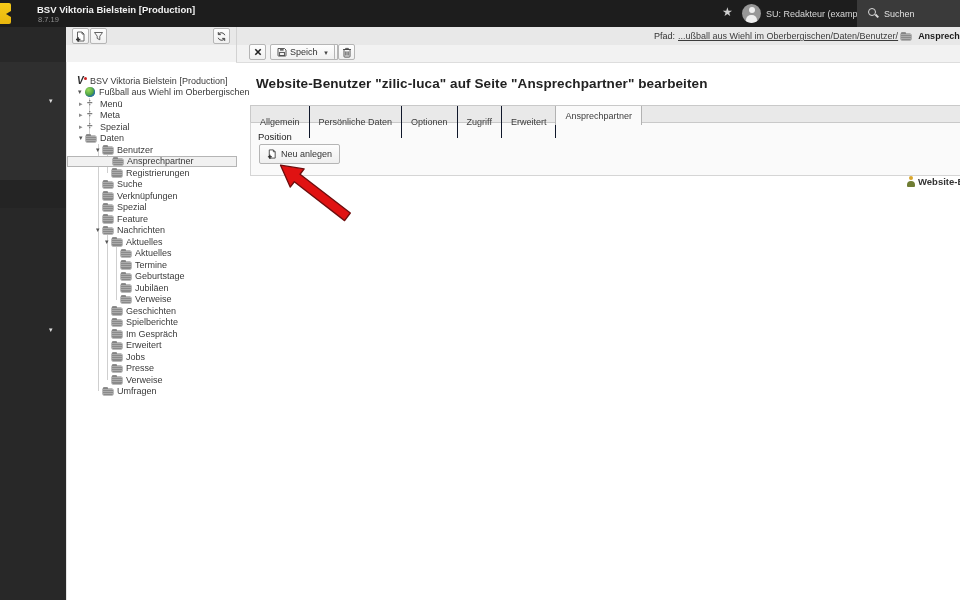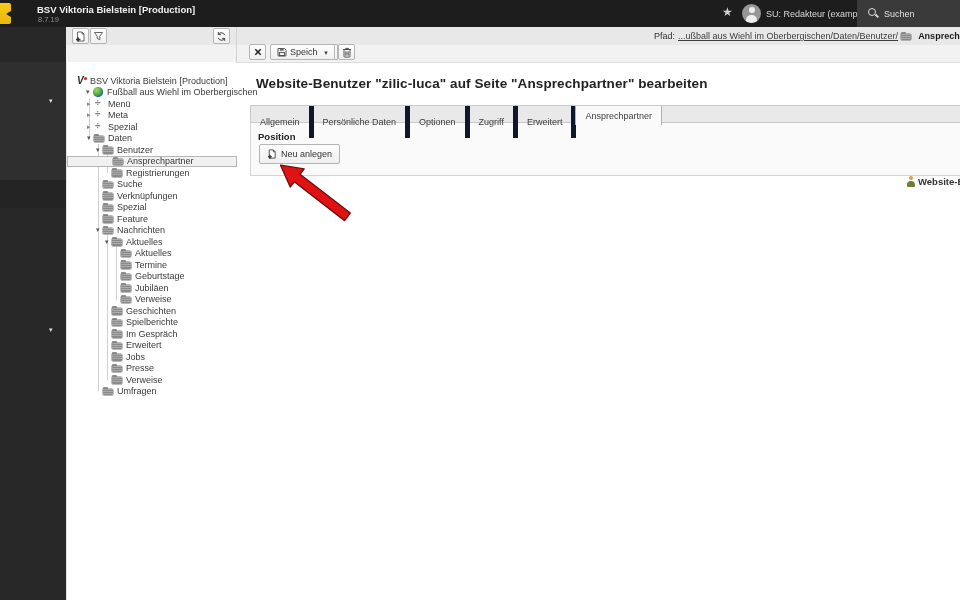--- a/index.html
+++ b/index.html
@@ -44,44 +44,44 @@
   .dd-caret{font-size:7px;color:#444;line-height:7px}
   
   .pfad{position:absolute;left:654px;top:31px;font-size:9px;color:#333;white-space:nowrap;display:flex;align-items:center;gap:3px}
   .pfad a{color:#3c3c3c;}
   .pfad b{color:#1c1c1c}
   
   .tree-panel{position:absolute;left:66px;top:62px;width:170px;height:538px;background:#fff;border-left:1px solid #e3e3e3;box-sizing:border-box}
   .tree-list{position:absolute;left:0;top:13px;width:170px}
   .trow{display:flex;align-items:center;height:11.5px;font-size:9px;color:#3a3a3a;white-space:nowrap;box-sizing:border-box;cursor:default}
   .trow[data-depth="0"]{padding-left:2px}
-  .trow[data-depth="1"]{padding-left:19px}
-  .trow[data-depth="2"]{padding-left:20px}
+  .trow[data-depth="1"]{padding-left:11px}
+  .trow[data-depth="2"]{padding-left:12px}
   .trow[data-depth="3"]{padding-left:29px}
   .trow[data-depth="4"]{padding-left:38px}
   .trow[data-depth="5"]{padding-left:47px}
   .trow[data-selected="true"]{background:#f1f1f1;border:1px solid #b5b5b5}
   .arrow{width:7px;font-size:7px;color:#555;text-align:left;flex:none}
   .trow[data-arrow="down"] .arrow::before{content:"▾"}
   .trow[data-arrow="right"] .arrow::before{content:"▸";color:#8a8a8a}
   .ticon{flex:none;position:relative;width:11px;height:10px;margin-right:3px}
   .trow[data-icon="folder"] .ticon::before{content:"";position:absolute;left:0;top:0.5px;width:5px;height:2px;background:#8f8f8f;border-radius:1px 1px 0 0}
   .trow[data-icon="folder"] .ticon::after{content:"";position:absolute;left:0;top:2.5px;width:10px;height:6.5px;background:repeating-linear-gradient(180deg,#ababab 0 1px,#8a8a8a 1px 2.2px);border-radius:0 1px 1px 1px;box-shadow:0 0 0 0.5px #787878}
   .trow[data-icon="globe"] .ticon::before{content:"";position:absolute;left:0;top:0;width:9.5px;height:9.5px;border-radius:50%;background:radial-gradient(circle at 35% 30%,#9bd95b,#2f8f3a 75%);box-shadow:inset -1px -1px 1px #2e6fae}
   .trow[data-icon="nav"] .ticon::before{content:"÷";position:absolute;left:1px;top:-2px;font-size:10px;font-weight:bold;color:#7d7d7d}
   .trow[data-icon="site-logo"] .ticon::before{content:"V";position:absolute;left:1px;top:-1px;font-size:10px;font-weight:900;font-style:italic;color:#2b2b2b}
   .trow[data-icon="site-logo"] .ticon::after{content:"";position:absolute;left:8px;top:1px;width:3px;height:3px;border-radius:50%;background:#cc2222}
   .tguide{position:absolute;width:1px;background:#cfcfcf}
   
   .doc-title{position:absolute;left:256px;top:76px;font-size:13.5px;font-weight:700;color:#222;letter-spacing:0.1px;white-space:nowrap}
   .tabbar{position:absolute;left:250px;top:105px;width:720px;height:17px;background:#e9e9e9;border:1px solid #c9c9c9;border-bottom:none;box-sizing:border-box;display:flex;z-index:3}
-  .tab{display:flex;align-items:center;padding:0 9px;font-size:9px;color:#3c3c3c;border-right:5px solid #0f172a;height:32px;cursor:default}
+  .tab{display:flex;align-items:center;padding:0 9px;font-size:9px;color:#3c3c3c;border-right:1px solid #0f172a;height:32px;cursor:default}
   .tab[data-active="true"]{background:#fafafa;border-left:1px solid #b2b2b2;border-right:1px solid #b2b2b2;margin-left:-1px;height:19px;position:relative;z-index:5}
   .content-panel{position:absolute;left:250px;top:122px;width:720px;height:54px;background:#fafafa;border-top:1px solid #c9c9c9;border-left:1px solid #d5d5d5;border-bottom:1px solid #d5d5d5;box-sizing:border-box;z-index:1}
-  .section-label{position:absolute;left:7px;top:8px;font-size:9.5px;font-weight:bold;color:#222}
+  .section-label{position:absolute;left:7px;top:8px;font-size:9.5px;font-weight:normal;color:#222}
   .btn-new-entry{position:absolute;left:8px;top:21px;height:20px;background:linear-gradient(#fdfdfd,#efefef);border:1px solid #b5b5b5;border-radius:2px;box-sizing:border-box;display:flex;align-items:center;gap:4px;padding:0 7px;font-size:9px;color:#333}
   
   .red-arrow{position:absolute;left:271px;top:157px;z-index:10}
   
   .user-badge{position:absolute;left:906px;top:176px;display:flex;align-items:center;gap:3px;font-size:9.5px;font-weight:bold;color:#333;white-space:nowrap}
   .i-person{position:relative;width:9px;height:11px;flex:none}
   .i-person::before{content:"";position:absolute;left:2.5px;top:0;width:4px;height:4px;border-radius:50%;background:#d9a62c}
   .i-person::after{content:"";position:absolute;left:0.5px;top:4.5px;width:8px;height:6px;border-radius:4px 4px 1px 1px;background:#6f7d33}
   svg{display:block}
 </style>

